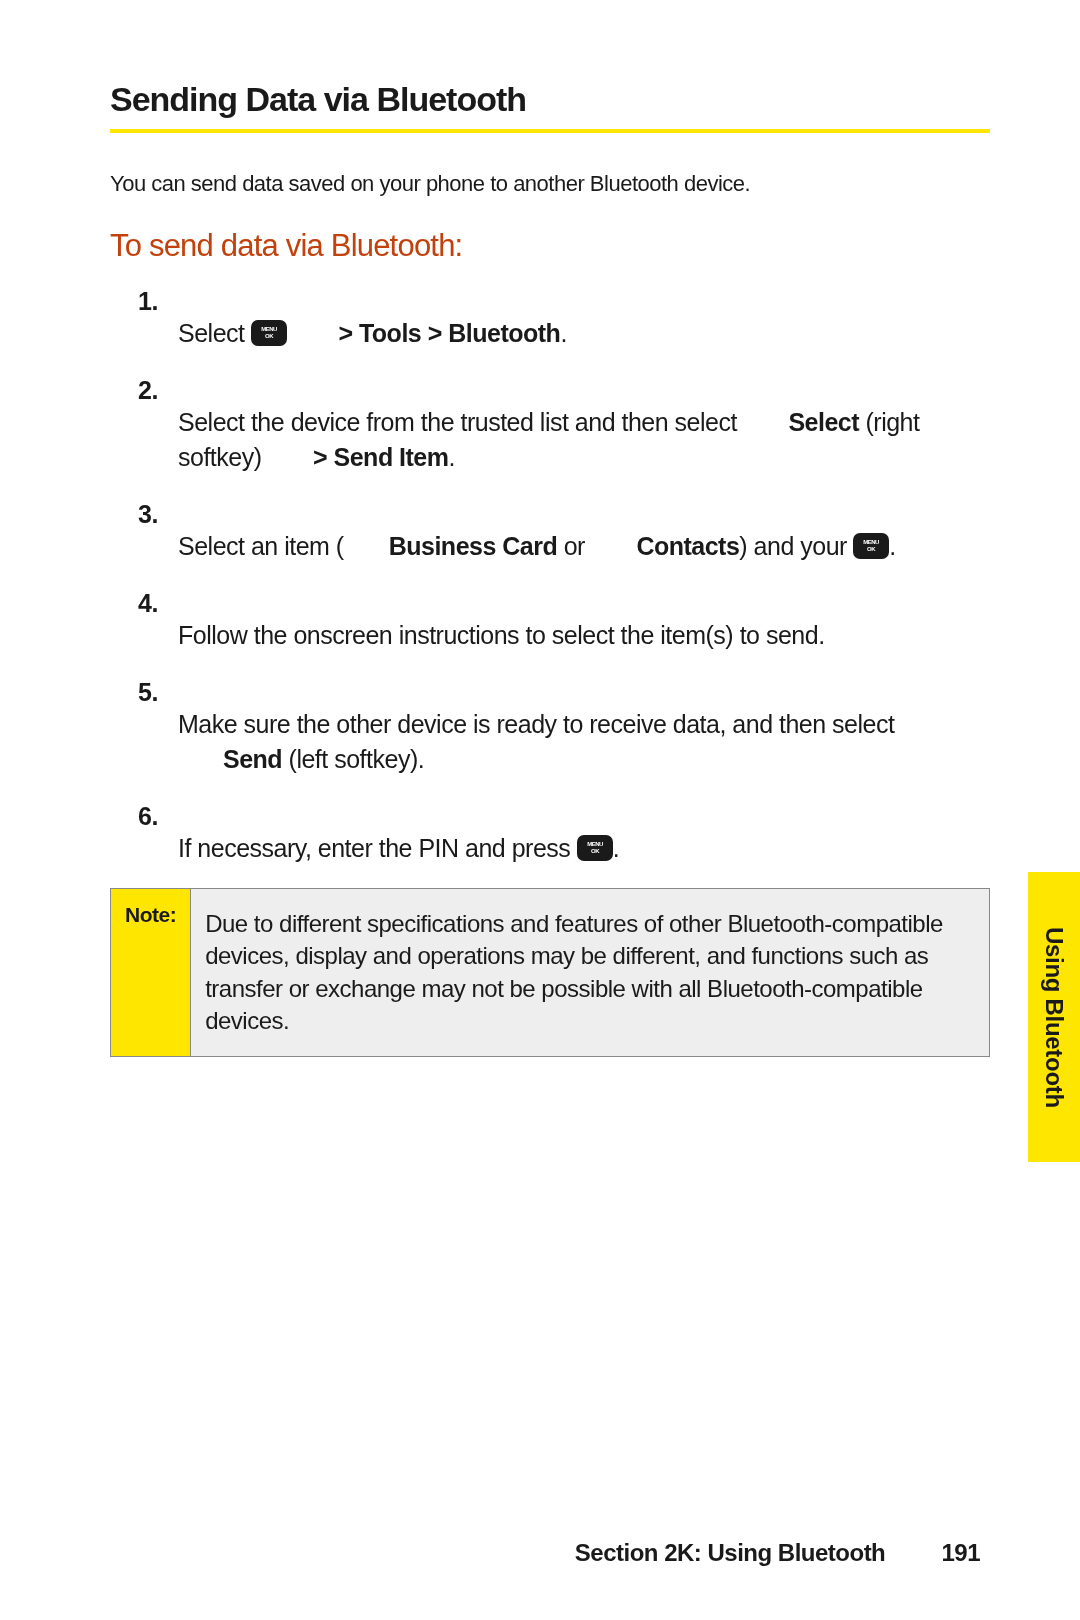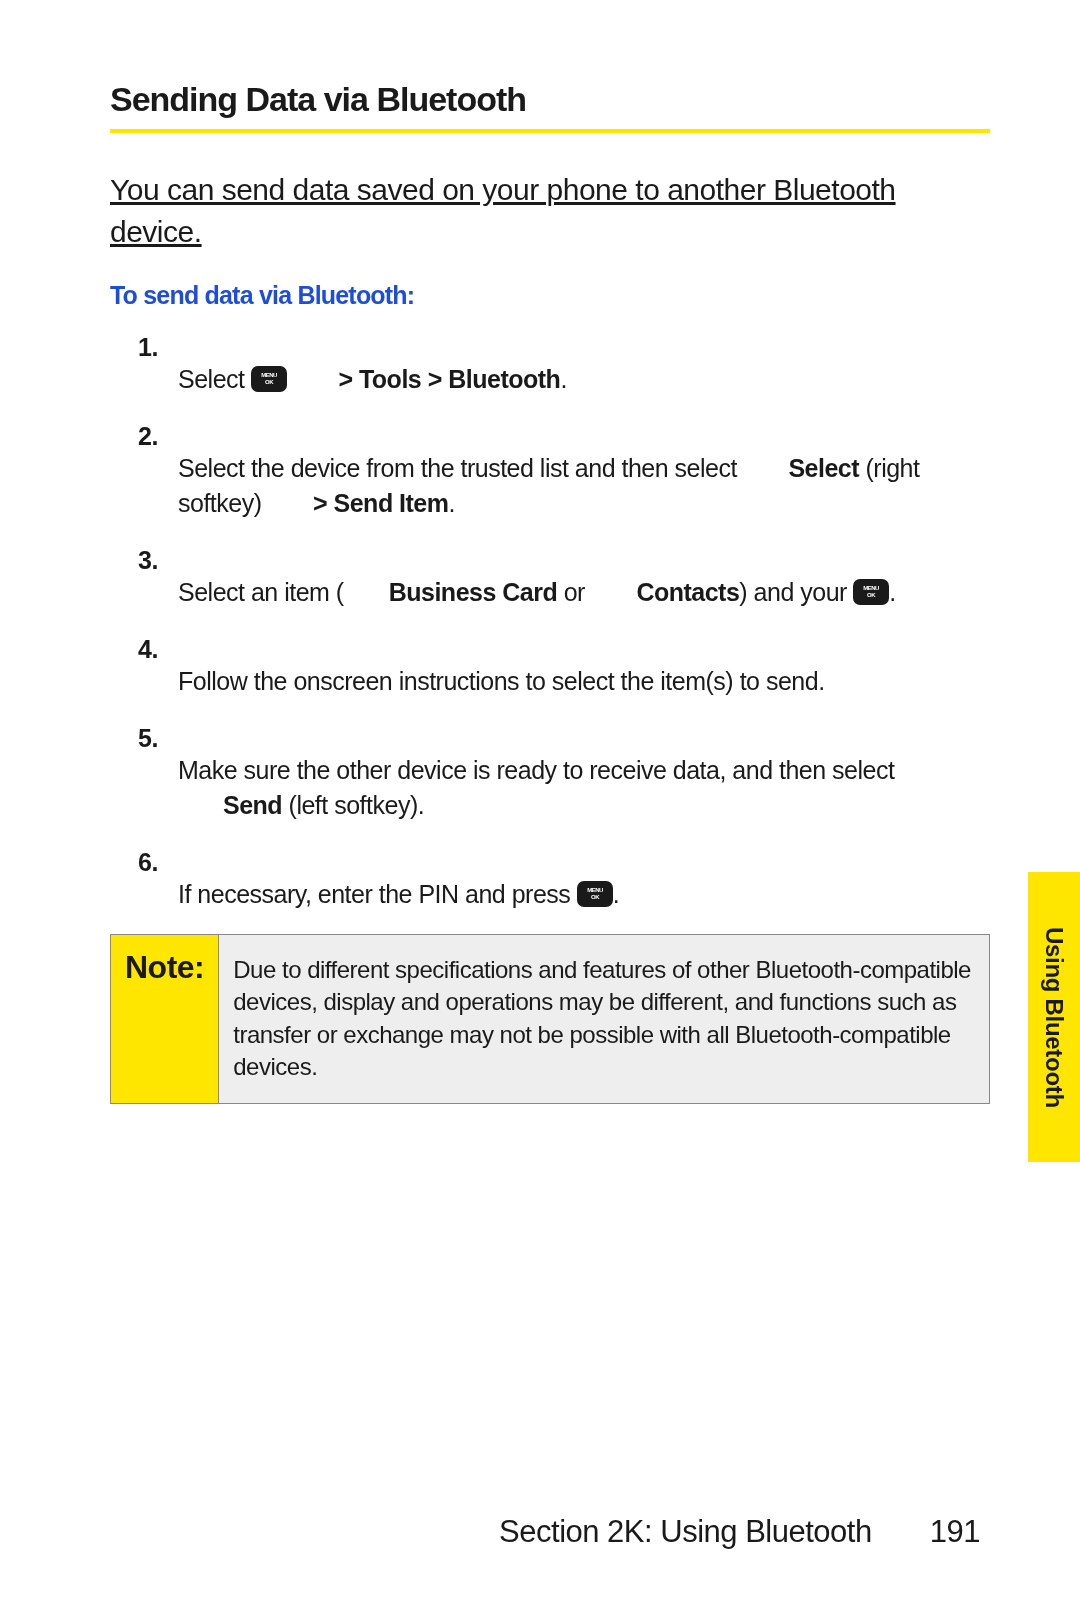--- a/index.html
+++ b/index.html
@@ -25,30 +25,29 @@
     margin: 0 0 6px 0;
     padding-bottom: 4px;
     letter-spacing: -1px;
   }
   .underline {
     height: 4px;
     background: #ffe600;
     margin-bottom: 36px;
   }
   .intro {
-    font-size: 30px;
+    font-size: 22px;
     line-height: 1.4;
     margin: 0 0 28px 0;
     letter-spacing: -0.5px;
-    text-decoration: underline;
   }
   .subhead {
-    font-size: 25px;
-    font-weight: 700;
-    color: #1d4ed8;
+    font-size: 31px;
+    font-weight: 400;
+    color: #c2410c;
     margin: 0 0 20px 0;
     letter-spacing: -0.8px;
   }
   ol.steps {
     list-style: none;
     padding: 0 0 0 28px;
     margin: 0 0 18px 0;
   }
   ol.steps > li {
     display: flex;
@@ -81,21 +80,21 @@
   .note-box {
     display: flex;
     border: 1px solid #888;
     background: #eee;
     margin-left: 0;
     margin-right: 0;
   }
   .note-label {
     background: #ffe600;
     font-weight: 700;
-    font-size: 32px;
+    font-size: 21px;
     padding: 14px 14px;
     border-right: 1px solid #888;
     display: flex;
     align-items: flex-start;
     letter-spacing: -0.5px;
   }
   .note-body {
     font-size: 24px;
     line-height: 1.35;
     padding: 19px 14px;
@@ -114,24 +113,24 @@
     justify-content: center;
   }
   .side-tab span {
     writing-mode: vertical-rl;
     font-weight: 700;
     font-size: 24px;
     letter-spacing: -0.3px;
   }
   .footer {
     position: absolute;
-    bottom: 70px;
+    bottom: 53px;
     right: 100px;
-    font-size: 31px;
-    font-weight: 400;
+    font-size: 24px;
+    font-weight: 700;
     letter-spacing: -0.5px;
   }
   .footer .pn { margin-left: 50px; }
 </style>
 </head>
 <body>
 
 <div class="page">
   <h1>Sending Data via Bluetooth</h1>
   <div class="underline"></div>

